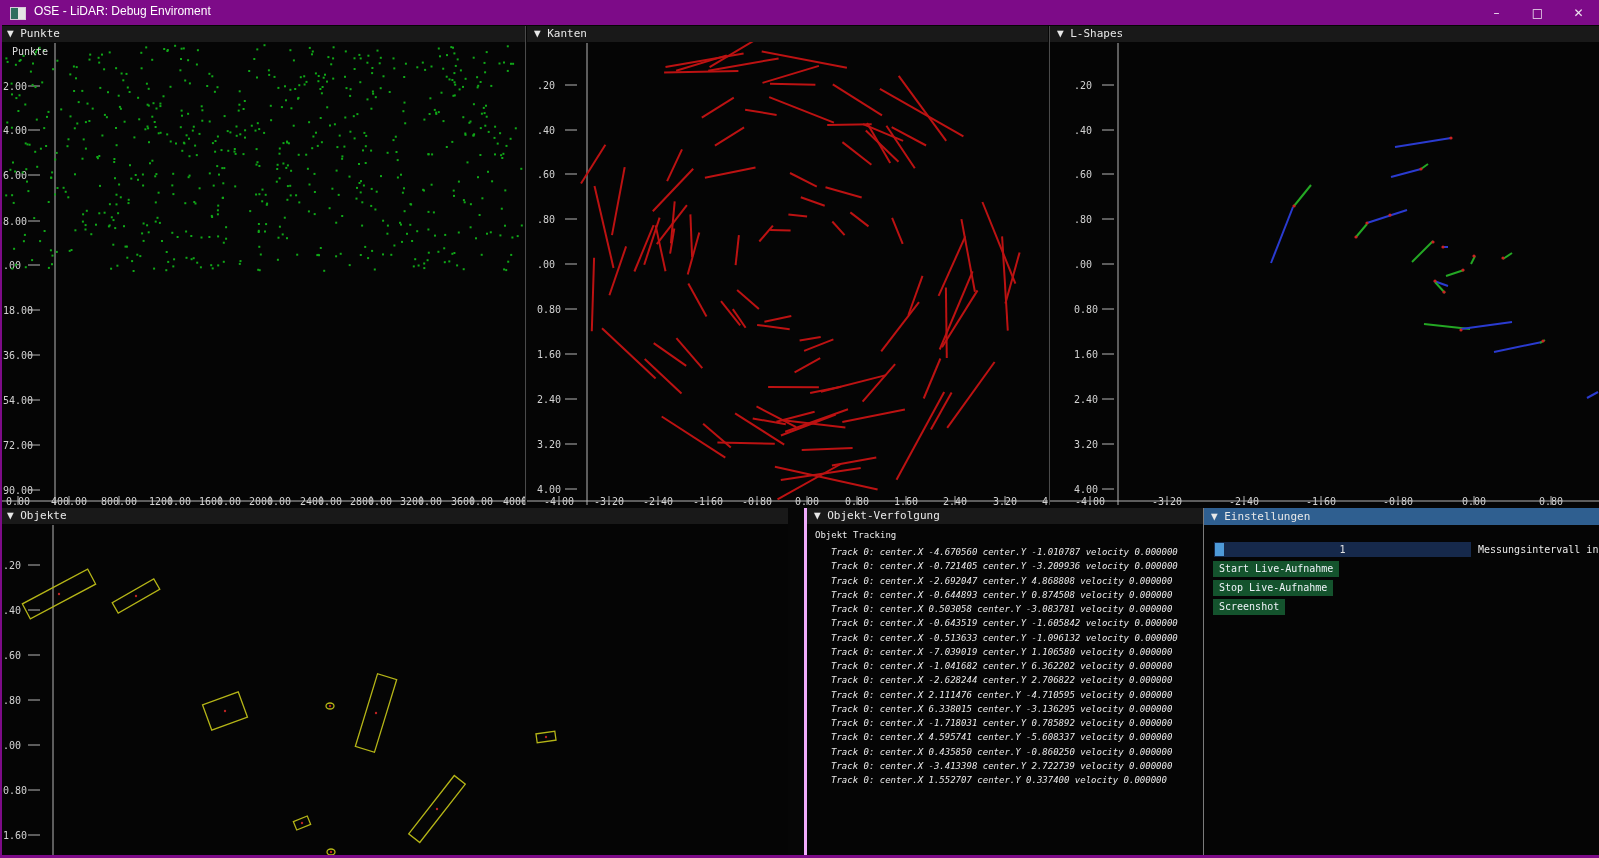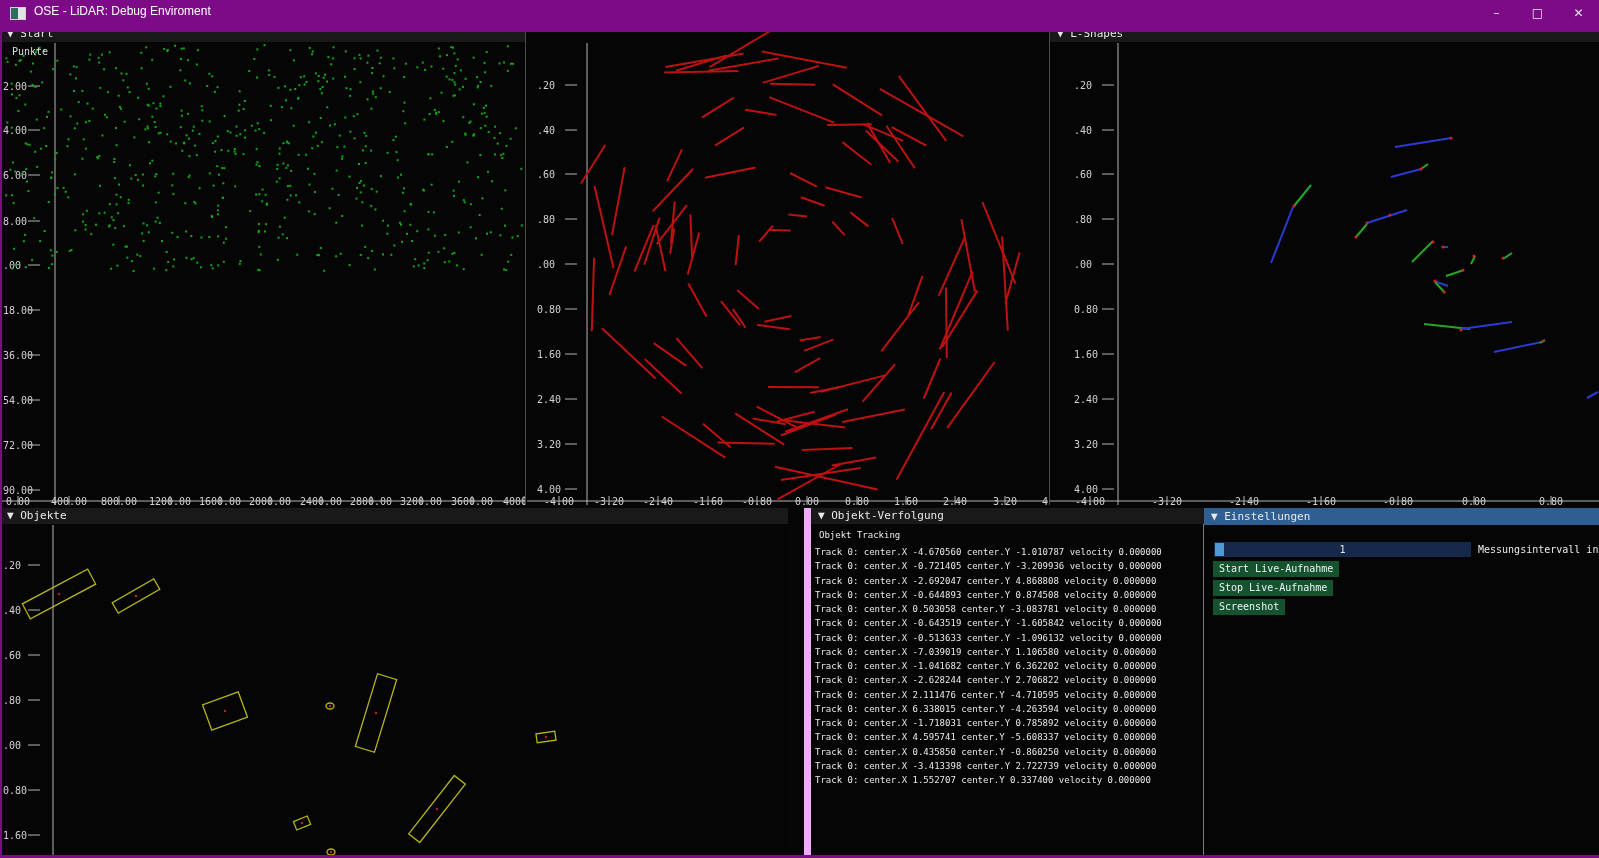--- a/index.html
+++ b/index.html
@@ -1,19 +1,19 @@
 <!DOCTYPE html>
 <html><head>
 <meta charset="utf-8">
 <style>
   html,body{margin:0;padding:0;background:#000;}
   .window{position:relative;width:1599px;height:858px;background:#060606;overflow:hidden;
           font-family:"DejaVu Sans Mono",monospace;color:#e6e6e6;}
   
-  .titlebar{position:absolute;left:0;top:0;width:1599px;height:32px;background:#7d0b88;
+  .titlebar{position:absolute;left:0;top:0;width:1599px;height:25px;background:#7d0b88;
             display:flex;align-items:center;z-index:60;}
   .app-icon{position:absolute;left:10px;top:7px;width:14px;height:11px;display:flex;border:1px solid #d9c9da;}
   .app-icon .ic-l{width:7px;height:100%;background:#2e6e5e;}
   .app-icon .ic-r{width:7px;height:100%;background:#e4e4e4;}
   .titletext{position:absolute;left:34px;top:4px;font-family:"Liberation Sans",sans-serif;
              font-size:12px;color:#ffffff;}
   .win-controls{position:absolute;right:0;top:0;height:25px;display:flex;}
   .win-btn{width:41px;height:25px;display:flex;align-items:center;justify-content:center;
            color:#efe6f0;font-size:12px;font-family:"DejaVu Sans",sans-serif;}
   
@@ -22,27 +22,27 @@
   
   .panel{position:absolute;background:#050505;overflow:hidden;}
   .phead{position:absolute;left:0;top:0;right:0;height:16px;background:#191919;color:#e8e8e8;
          font-size:11px;line-height:16px;padding-left:7px;z-index:10;white-space:nowrap;}
   .phead-blue{background:#2f5f90;height:17px;line-height:17px;}
   .panel svg{position:absolute;left:0;top:0;}
   #p-punkte{left:0;top:26px;width:525px;height:479px;}
   #p-kanten{left:527px;top:26px;width:521px;height:479px;}
   #p-lshapes{left:1050px;top:26px;width:549px;height:479px;}
   #p-objekte{left:0;top:508px;width:788px;height:350px;}
-  #p-tracking{left:804px;top:508px;width:396px;height:350px;border-left:7px solid #f0abfc;}
+  #p-tracking{left:804px;top:508px;width:396px;height:350px;border-left:3px solid #f0abfc;}
   #p-settings{left:1203px;top:508px;width:396px;height:350px;border-left:1px solid #7a7a7a;padding-left:32px;}
   .vsep{position:absolute;width:1px;background:#4a4a4a;z-index:5;}
   .series-label{position:absolute;left:12px;top:20px;font-size:10px;color:#dedede;z-index:11;}
   
   .track-title{position:absolute;left:8px;top:22px;font-size:9px;color:#ececec;z-index:11;}
-  .track-lines{position:absolute;left:4px;top:37px;right:0;z-index:11;}
+  .track-lines{position:absolute;left:24px;top:37px;right:0;z-index:11;font-style:italic;}
   .track-line{height:14.25px;line-height:14.25px;font-size:9px;color:#e9e9e9;white-space:nowrap;}
   
   .slider{position:absolute;left:10px;top:34px;width:257px;height:15px;background:#16294b;z-index:11;}
   .slider-handle{position:absolute;left:1px;top:1px;width:9px;height:13px;background:#4e9ad8;}
   .slider-value{position:absolute;left:0;top:0;width:100%;height:15px;text-align:center;
                 font-size:10px;line-height:15px;color:#e2e2e2;}
   .slider-label{position:absolute;left:274px;top:36px;font-size:10px;color:#eaeaea;white-space:nowrap;z-index:11;}
   .btn{position:absolute;left:9px;height:16px;line-height:16px;background:#14532d;color:#eef3f8;
        font-size:10px;padding:0 6px;white-space:nowrap;z-index:11;}
   #btn-start{top:53px;}
@@ -797,21 +797,21 @@
           <rect x="179.8" y="100.2" width="2" height="2" fill="#10a818"></rect>
           <rect x="208.7" y="94.5" width="2" height="2" fill="#10a818"></rect>
           <rect x="427.4" y="202.5" width="2" height="2" fill="#10a818"></rect>
           <rect x="199.9" y="240.3" width="2" height="2" fill="#10a818"></rect>
           <rect x="172.3" y="239.4" width="2" height="2" fill="#10a818"></rect>
           <rect x="43.2" y="101.1" width="2" height="2" fill="#10a818"></rect>
           <rect x="141.9" y="147.5" width="2" height="2" fill="#10a818"></rect>
           <rect x="75.7" y="40.1" width="2" height="2" fill="#10a818"></rect>
         </g>
       </svg>
-    <div class="phead"><span>▼ Start</span></div>
+    <div class="phead"><span>▼ Punkte</span></div>
     <div class="series-label">Punkte</div>
   </div>
 
   <div class="panel" id="p-kanten">
     <svg id="svg-kanten" width="521" height="479">
         <line x1="60" y1="17" x2="60" y2="479" stroke="#b5b5b5" stroke-width="1"></line>
         <line x1="0" y1="475" x2="521" y2="475" stroke="#b5b5b5" stroke-width="1"></line>
         <line x1="38" y1="59" x2="50" y2="59" stroke="#b5b5b5" stroke-width="1"></line>
         <text x="10" y="63">.20</text>
         <line x1="38" y1="104" x2="50" y2="104" stroke="#b5b5b5" stroke-width="1"></line>
@@ -945,20 +945,21 @@
           <line x1="293.7" y1="310.9" x2="272.6" y2="314.5" stroke="#bc1212" stroke-width="2"></line>
           <line x1="417.2" y1="366.1" x2="369.5" y2="453.8" stroke="#bc1212" stroke-width="2"></line>
           <line x1="218.1" y1="83.8" x2="249.6" y2="88.9" stroke="#bc1212" stroke-width="2"></line>
           <line x1="365.1" y1="191.9" x2="375.7" y2="217.8" stroke="#bc1212" stroke-width="2"></line>
           <line x1="392.0" y1="276.2" x2="354.2" y2="325.3" stroke="#bc1212" stroke-width="2"></line>
           <line x1="338.8" y1="104.5" x2="371.5" y2="135.7" stroke="#bc1212" stroke-width="2"></line>
           <line x1="117.2" y1="238.7" x2="132.6" y2="191.6" stroke="#bc1212" stroke-width="2"></line>
           <line x1="291.9" y1="361.2" x2="241.1" y2="361.0" stroke="#bc1212" stroke-width="2"></line>
         </g>
       </svg>
+    <div class="phead"><span>▼ Kanten</span></div>
   </div>
 
   <div class="panel" id="p-lshapes">
     <svg id="svg-lshapes" width="549" height="479">
         <line x1="68" y1="17" x2="68" y2="479" stroke="#b5b5b5" stroke-width="1"></line>
         <line x1="0" y1="475" x2="549" y2="475" stroke="#b5b5b5" stroke-width="1"></line>
         <line x1="52" y1="59" x2="64" y2="59" stroke="#b5b5b5" stroke-width="1"></line>
         <text x="24" y="63">.20</text>
         <line x1="52" y1="104" x2="64" y2="104" stroke="#b5b5b5" stroke-width="1"></line>
         <text x="24" y="108">.40</text>
@@ -1081,21 +1082,21 @@
         <div class="track-line">Track 0: center.X -0.721405 center.Y -3.209936 velocity 0.000000</div>
         <div class="track-line">Track 0: center.X -2.692047 center.Y 4.868808 velocity 0.000000</div>
         <div class="track-line">Track 0: center.X -0.644893 center.Y 0.874508 velocity 0.000000</div>
         <div class="track-line">Track 0: center.X 0.503058 center.Y -3.083781 velocity 0.000000</div>
         <div class="track-line">Track 0: center.X -0.643519 center.Y -1.605842 velocity 0.000000</div>
         <div class="track-line">Track 0: center.X -0.513633 center.Y -1.096132 velocity 0.000000</div>
         <div class="track-line">Track 0: center.X -7.039019 center.Y 1.106580 velocity 0.000000</div>
         <div class="track-line">Track 0: center.X -1.041682 center.Y 6.362202 velocity 0.000000</div>
         <div class="track-line">Track 0: center.X -2.628244 center.Y 2.706822 velocity 0.000000</div>
         <div class="track-line">Track 0: center.X 2.111476 center.Y -4.710595 velocity 0.000000</div>
-        <div class="track-line">Track 0: center.X 6.338015 center.Y -4.263594 velocity 0.000000</div>
+        <div class="track-line">Track 0: center.X 6.338015 center.Y -3.136295 velocity 0.000000</div>
         <div class="track-line">Track 0: center.X -1.718031 center.Y 0.785892 velocity 0.000000</div>
         <div class="track-line">Track 0: center.X 4.595741 center.Y -5.608337 velocity 0.000000</div>
         <div class="track-line">Track 0: center.X 0.435850 center.Y -0.860250 velocity 0.000000</div>
         <div class="track-line">Track 0: center.X -3.413398 center.Y 2.722739 velocity 0.000000</div>
         <div class="track-line">Track 0: center.X 1.552707 center.Y 0.337400 velocity 0.000000</div>
       </div>
   </div>
 
   <div class="panel" id="p-settings">
     <div class="phead phead-blue"><span>▼ Einstellungen</span></div>

